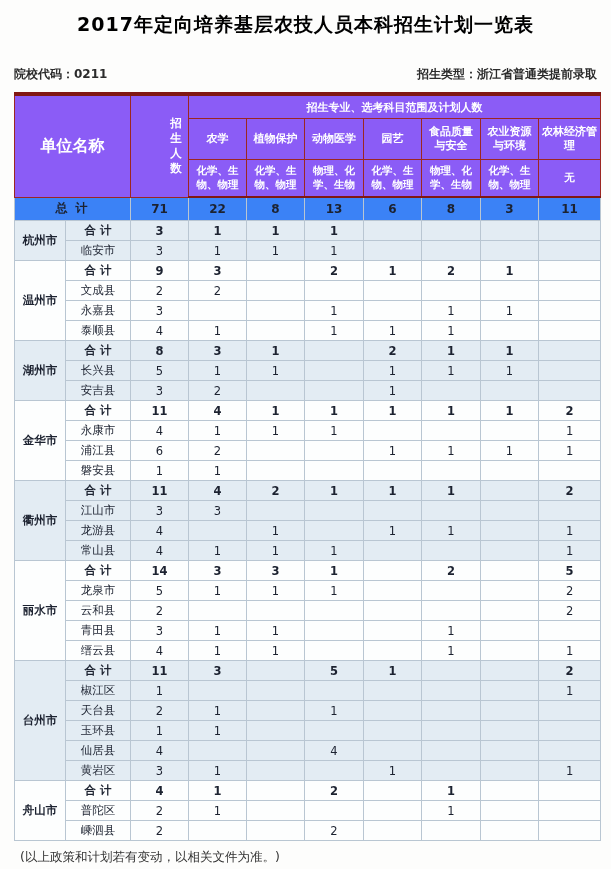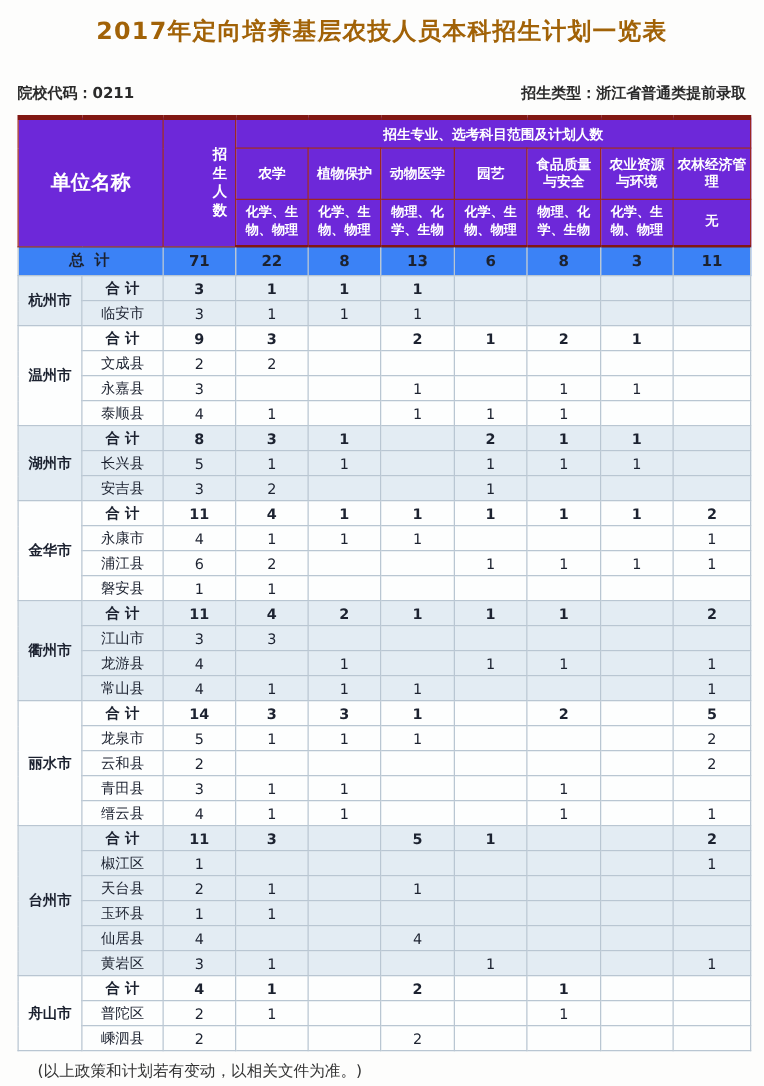--- a/index.html
+++ b/index.html
@@ -11,40 +11,40 @@
     width:611px; height:869px;
     background:#fdfdfc;
     position:relative;
     overflow:hidden;
   }
   .title {
     text-align:center;
     padding-top:12px;
     font-size:19px;
     font-weight:bold;
-    color:#a16207;
+    color:#000000;
     letter-spacing:1px;
   }
   .meta-row {
     display:flex;
     justify-content:space-between;
     align-items:flex-end;
     margin:28px 14px 9px 14px;
     font-size:12px;
     font-weight:bold;
     color:#2b2b2b;
   }
   table.enroll {
     border-collapse:collapse;
     table-layout:fixed;
     width:586px;
     margin-left:14px;
   }
   thead th {
-    background:#6d28d9;
+    background:#8b5cf6;
     color:#ffffff;
     border:1px solid #9c2722;
     font-weight:bold;
     padding:1px 2px;
   }
   thead tr.row-top th { border-top:4px solid #811713; }
   thead tr.row-bottom th { border-bottom:2px solid #811713; }
   .h-span   { font-size:11px;   height:20px; }
   .h-unit   { font-size:16px; }
   .h-enroll { font-size:11.5px; line-height:1.3;padding-left:35px; }
@@ -66,21 +66,21 @@
     background:#3b82f6;
     letter-spacing:2px;
   }
   tr.total td[data-name="value-cell"] { letter-spacing:0; }
   tr.shade td { background:#e3ecf3; }
   tr.plain td { background:#fdfefe; }
   tr.bold-row td { font-weight:bold; }
   tr.group-first td { border-top:1px solid #9fb2bf; }
   td.city-cell { background:inherit; }
   .footnote {
-    margin:8px 14px 0 30px;
+    margin:8px 14px 0 20px;
     font-size:12.5px;
     color:#333333;
   }
 </style>
 </head>
 <body>
 
 <div class="page" data-name="page">
 
   <div class="title" data-name="page-title">2017年定向培养基层农技人员本科招生计划一览表</div>

